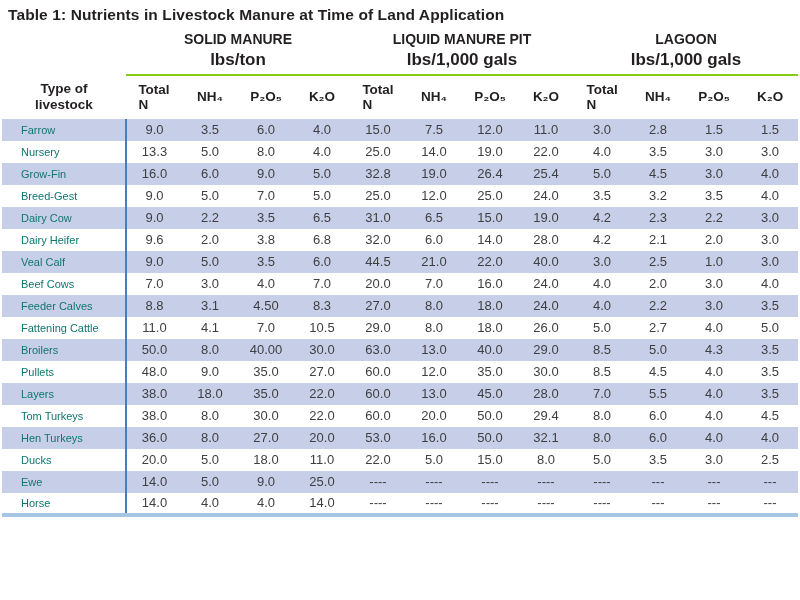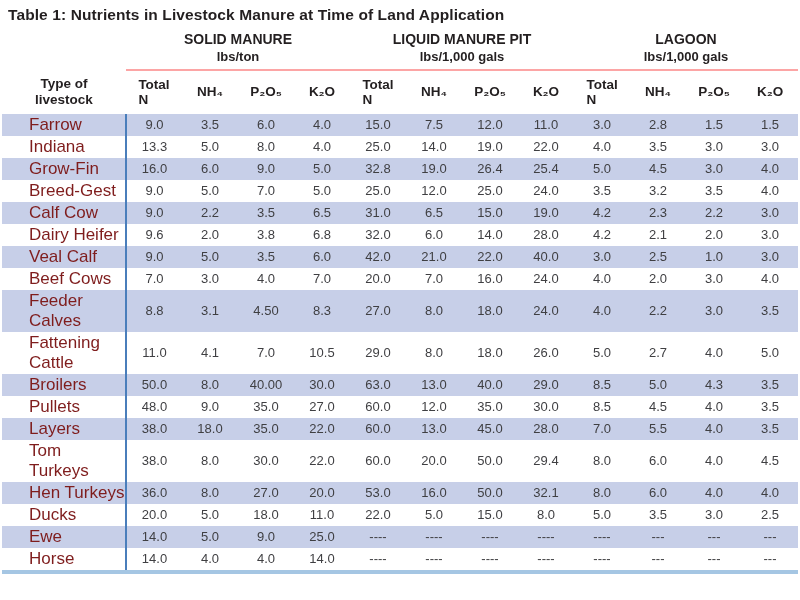--- a/index.html
+++ b/index.html
@@ -11,34 +11,34 @@
     padding:2px 0 5px 6px; letter-spacing:0.1px; }
 
   table.nutrients { width:796px; border-collapse:collapse; table-layout:fixed;
     border-bottom:4px solid #a5c6e3; }
   col.c-livestock { width:124px; }
   col.c-num { width:56px; }
 
   
   tr.group-row th { font-size:14px; font-weight:bold; text-align:center;
     line-height:1.25; padding:2px 0 4px 0; vertical-align:bottom; color:#231f20; }
-  tr.group-row th.grouped { border-bottom:2px solid #fca5a5; }
-  tr.group-row th .unit { display:block; font-size:13px; }
+  tr.group-row th.grouped { border-bottom:2px solid #84cc16; }
+  tr.group-row th .unit { display:block; font-size:17px; }
 
   
   tr.colhead-row th { font-size:13.5px; font-weight:bold; text-align:center;
     vertical-align:middle; height:44px; line-height:1.15; color:#231f20; }
   tr.colhead-row th .wrap2 { display:inline-block; text-align:left; white-space:pre-line; }
   tr.colhead-row th.livestock-head { white-space:pre-line; }
 
   
   tbody td { font-size:13px; color:#3f3f42; text-align:center; height:22px;
     padding:1px 0; }
-  tbody td:first-child { text-align:left; padding-left:27px; font-size:17px;
-    color:#7f1d1d; }
+  tbody td:first-child { text-align:left; padding-left:19px; font-size:11px;
+    color:#0f766e; }
   tbody tr:nth-child(odd) { background:#c7cfe8; }
   tbody td:nth-child(2) { border-left:2px solid #4a7ebb; }
 
   .footnote { font-size:12.5px; line-height:1.32; color:#2b2b2b;
     padding:6px 6px 0 4px; }
 </style>
 </head>
 <body>
 
 <div class="page">
@@ -106,21 +106,21 @@
           <td>15.0</td>
           <td>7.5</td>
           <td>12.0</td>
           <td>11.0</td>
           <td>3.0</td>
           <td>2.8</td>
           <td>1.5</td>
           <td>1.5</td>
         </tr>
         <tr>
-          <td>Indiana</td>
+          <td>Nursery</td>
           <td>13.3</td>
           <td>5.0</td>
           <td>8.0</td>
           <td>4.0</td>
           <td>25.0</td>
           <td>14.0</td>
           <td>19.0</td>
           <td>22.0</td>
           <td>4.0</td>
           <td>3.5</td>
@@ -151,21 +151,21 @@
           <td>25.0</td>
           <td>12.0</td>
           <td>25.0</td>
           <td>24.0</td>
           <td>3.5</td>
           <td>3.2</td>
           <td>3.5</td>
           <td>4.0</td>
         </tr>
         <tr>
-          <td>Calf Cow</td>
+          <td>Dairy Cow</td>
           <td>9.0</td>
           <td>2.2</td>
           <td>3.5</td>
           <td>6.5</td>
           <td>31.0</td>
           <td>6.5</td>
           <td>15.0</td>
           <td>19.0</td>
           <td>4.2</td>
           <td>2.3</td>
@@ -186,21 +186,21 @@
           <td>2.1</td>
           <td>2.0</td>
           <td>3.0</td>
         </tr>
         <tr>
           <td>Veal Calf</td>
           <td>9.0</td>
           <td>5.0</td>
           <td>3.5</td>
           <td>6.0</td>
-          <td>42.0</td>
+          <td>44.5</td>
           <td>21.0</td>
           <td>22.0</td>
           <td>40.0</td>
           <td>3.0</td>
           <td>2.5</td>
           <td>1.0</td>
           <td>3.0</td>
         </tr>
         <tr>
           <td>Beef Cows</td>

